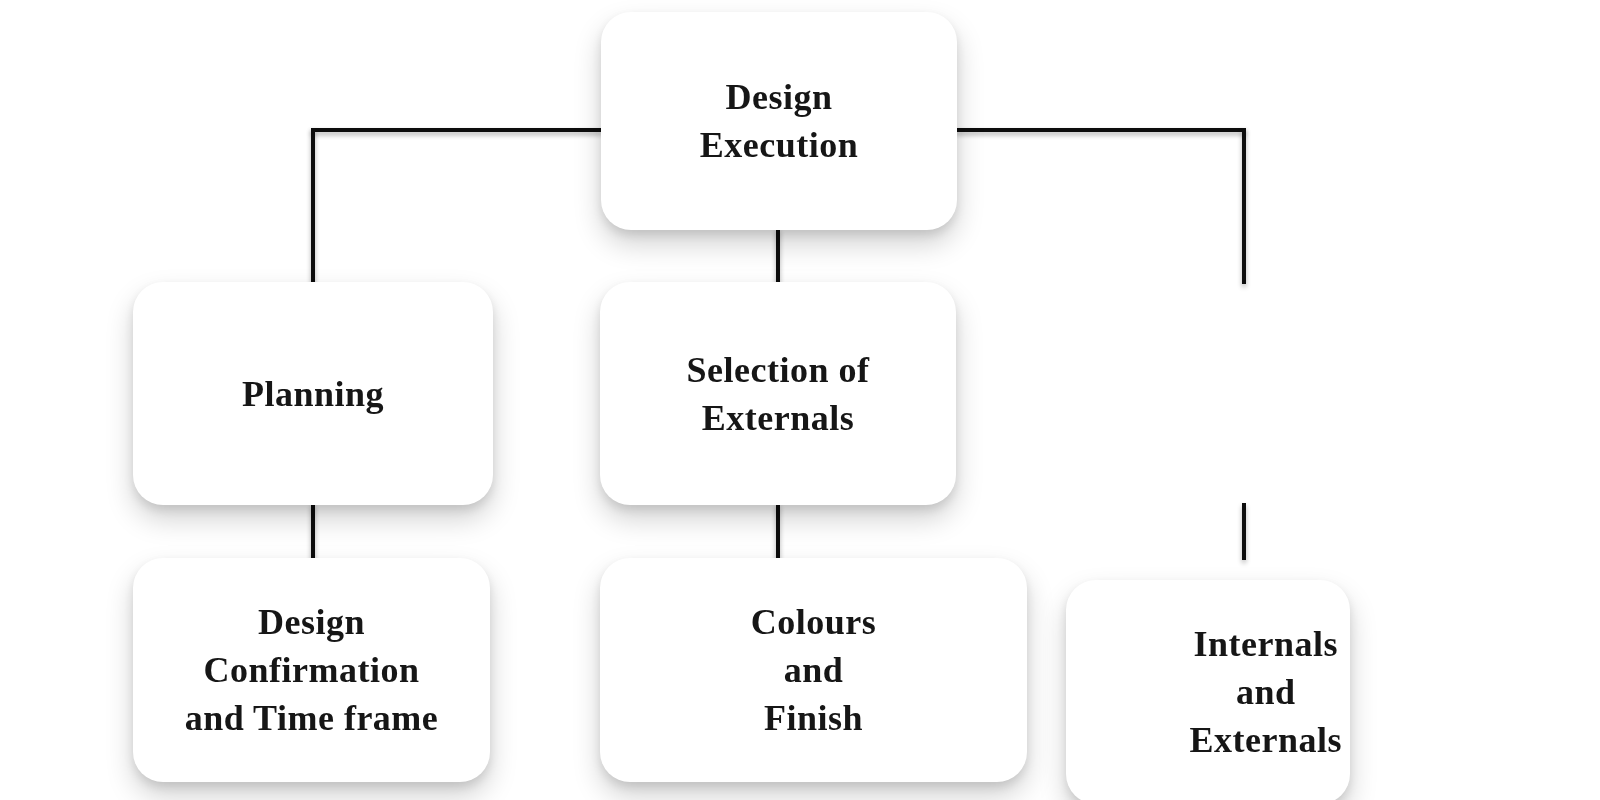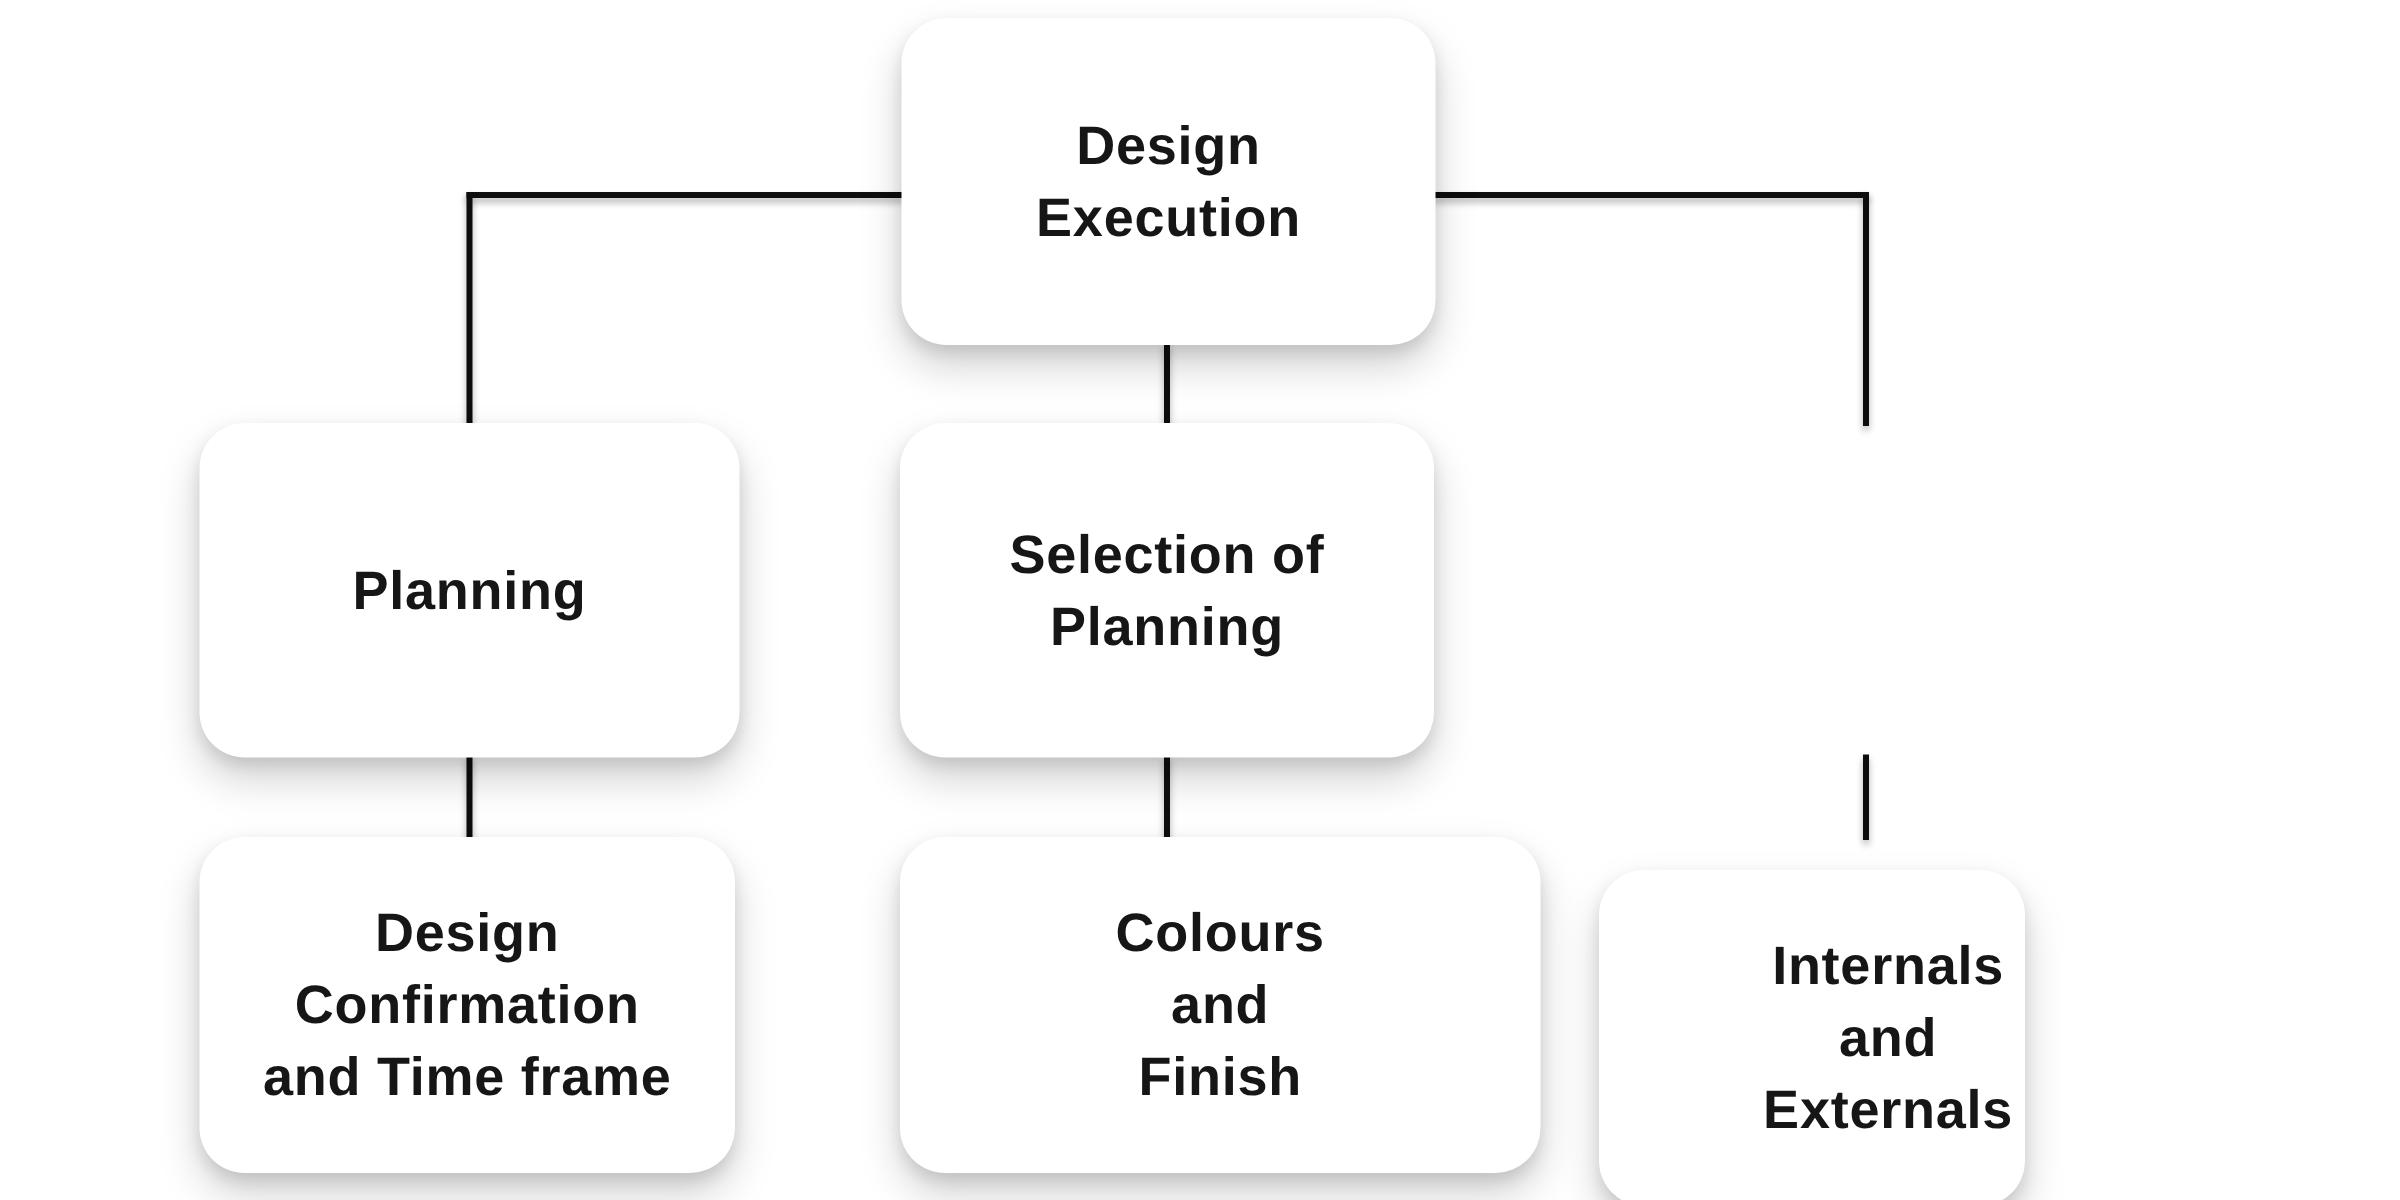--- a/index.html
+++ b/index.html
@@ -2,21 +2,21 @@
 <html><head>
 <meta charset="utf-8">
 <style>
   html, body { margin: 0; padding: 0; background: #ffffff; }
   .canvas {
     position: relative;
     width: 1600px;
     height: 800px;
     background: #ffffff;
     overflow: hidden;
-    font-family: Liberation Sans, sans-serif;
+    font-family: Liberation Serif, serif;
   }
   .node {
     position: absolute;
     background: #ffffff;
     border-radius: 30px;
     display: flex;
     align-items: center;
     justify-content: center;
     text-align: center;
     box-shadow: 0 5px 10px rgba(0,0,0,0.10), 0 14px 28px rgba(0,0,0,0.18);
@@ -77,21 +77,21 @@
     <span class="label">Design
 Execution</span>
   </div>
 
   <div class="node" id="node-planning">
     <span class="label">Planning</span>
   </div>
 
   <div class="node" id="node-materials">
     <span class="label">Selection of
-Planning</span>
+Externals</span>
   </div>
 
 
   <div class="node" id="node-design-confirmation">
     <span class="label">Design
 Confirmation
 and Time frame</span>
   </div>
 
   <div class="node" id="node-colours-finish">

